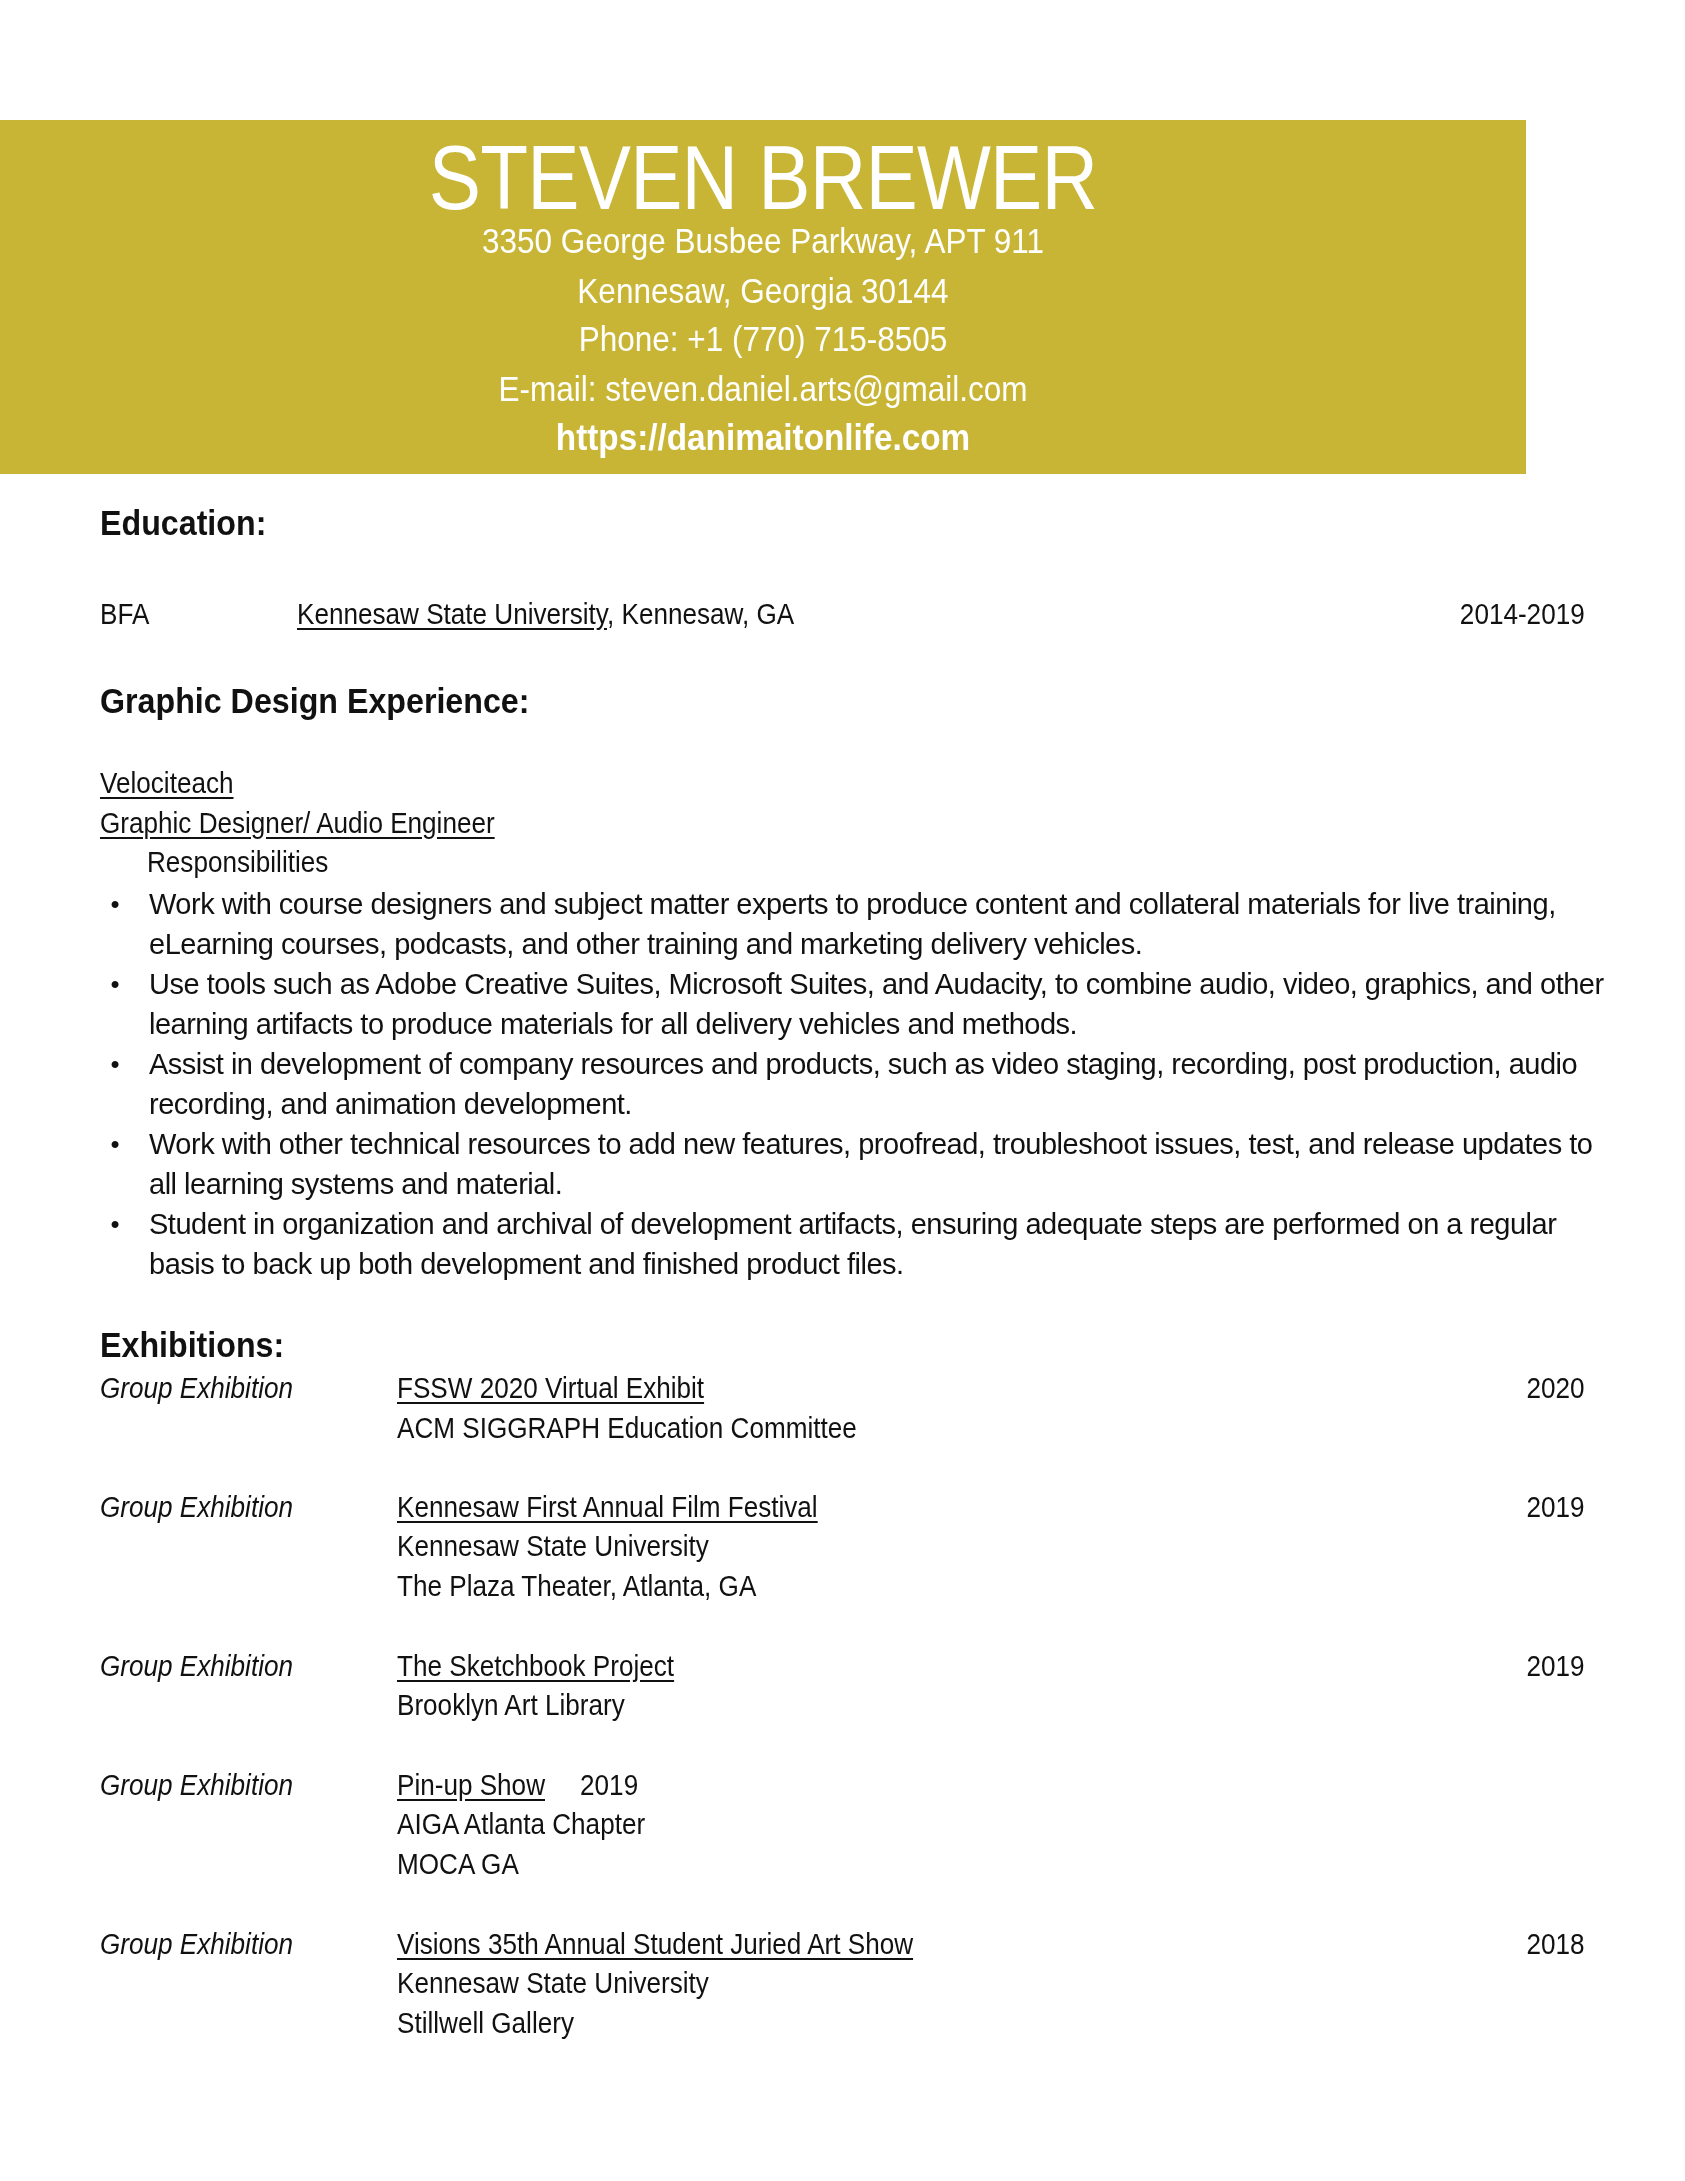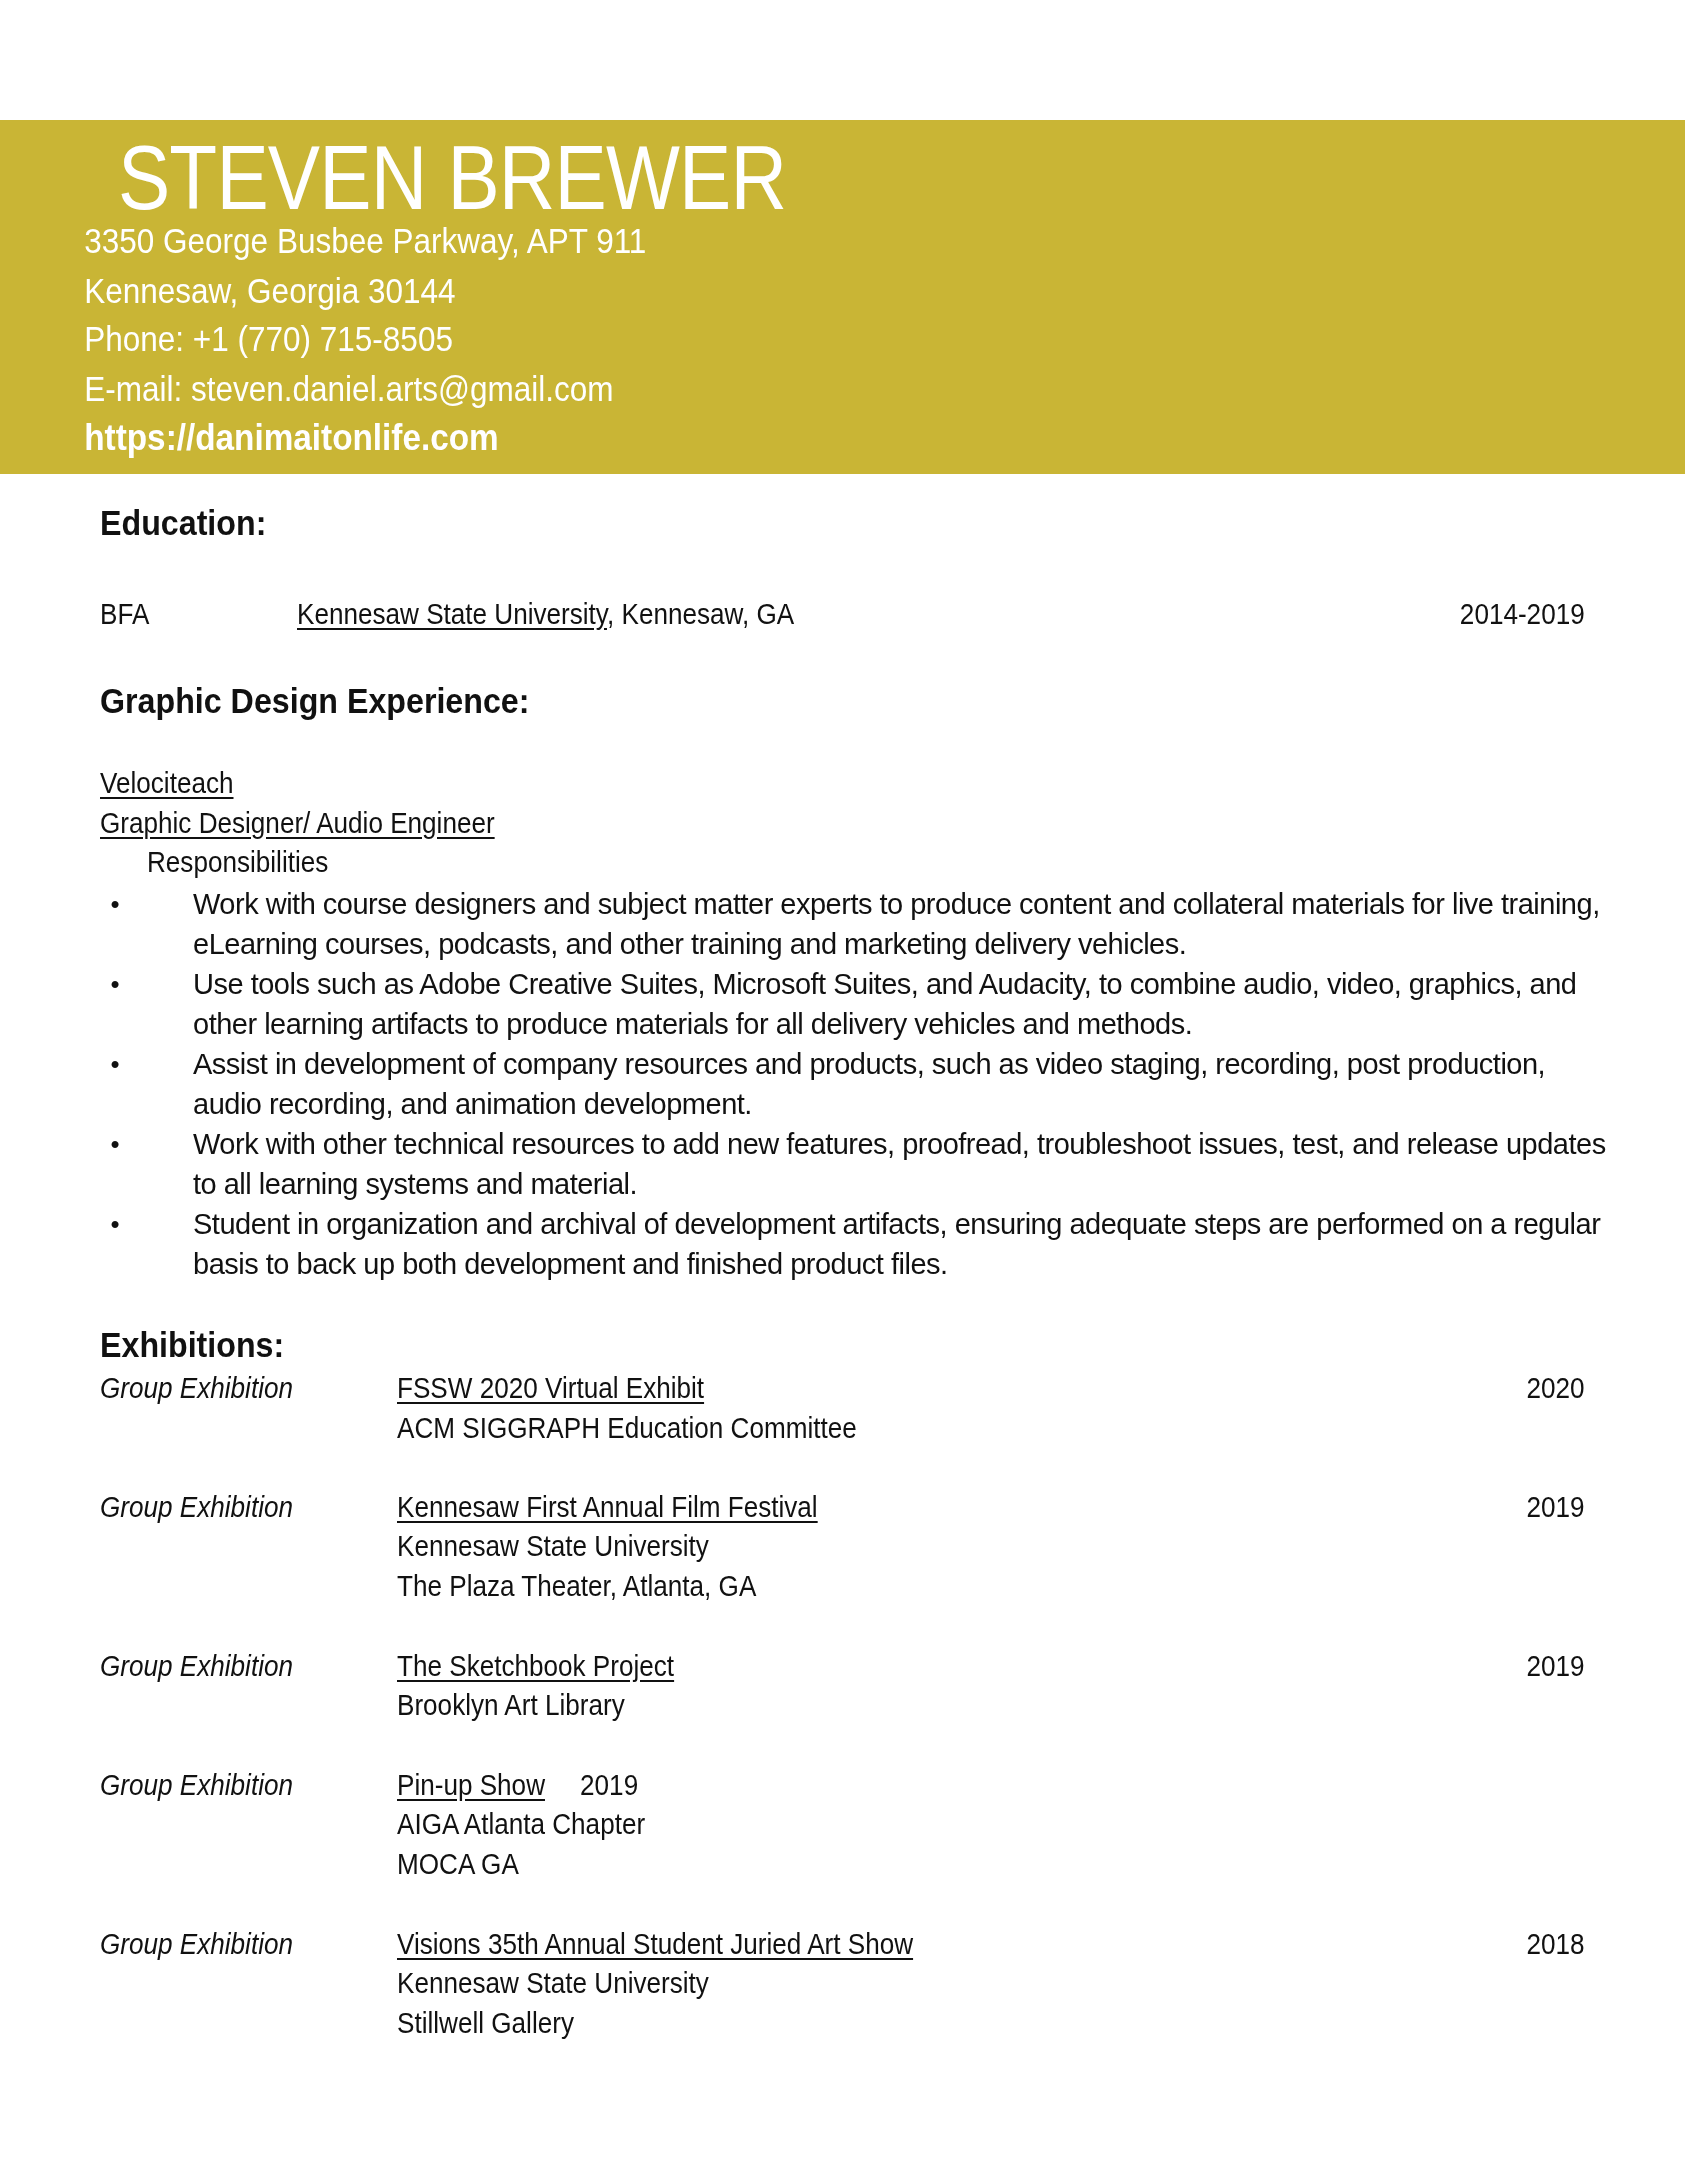--- a/index.html
+++ b/index.html
@@ -12,24 +12,25 @@
       height: 2181px;
       position: relative;
       font-family: "Liberation Sans", "DejaVu Sans", sans-serif;
       color: #111111;
       overflow: hidden;
     }
     .banner {
       position: absolute;
       left: 0;
       top: 120px;
-      width: 1685px;
+      width: 1526px;
       height: 354px;
       background: #C9B535;
       color: #ffffff;
+      text-align: center;
     }
     .banner .name {
       position: absolute;
       left: 0; right: 0;
       top: 8.8px;
       font-size: 91px;
       line-height: 97px;
       letter-spacing: -0.9px;
       font-weight: normal;
       transform: scaleX(0.86);
@@ -93,21 +94,20 @@
       letter-spacing: -0.5px;
     }
     .bullets li .dot {
       position: absolute;
       left: 10.5px;
       top: 0;
       font-size: 26px;
     }
     .bullets li .btxt {
       display: block;
-      margin-left: 44px;
     }
   </style>
 </head>
 <body>
 
 <div class="banner">
   <div class="name">STEVEN BREWER</div>
   <div class="line l1">3350 George Busbee Parkway, APT 911</div>
   <div class="line l2">Kennesaw, Georgia 30144</div>
   <div class="line l3">Phone: +1 (770) 715-8505</div>

